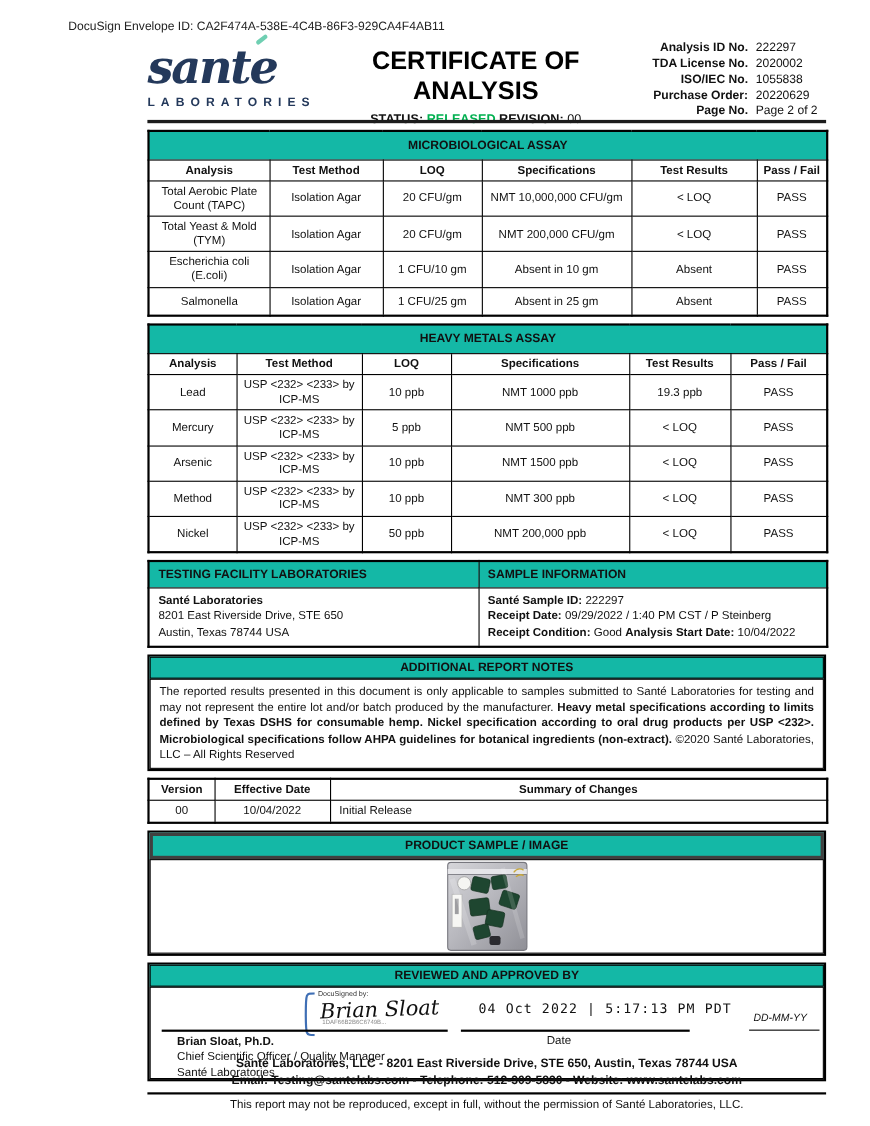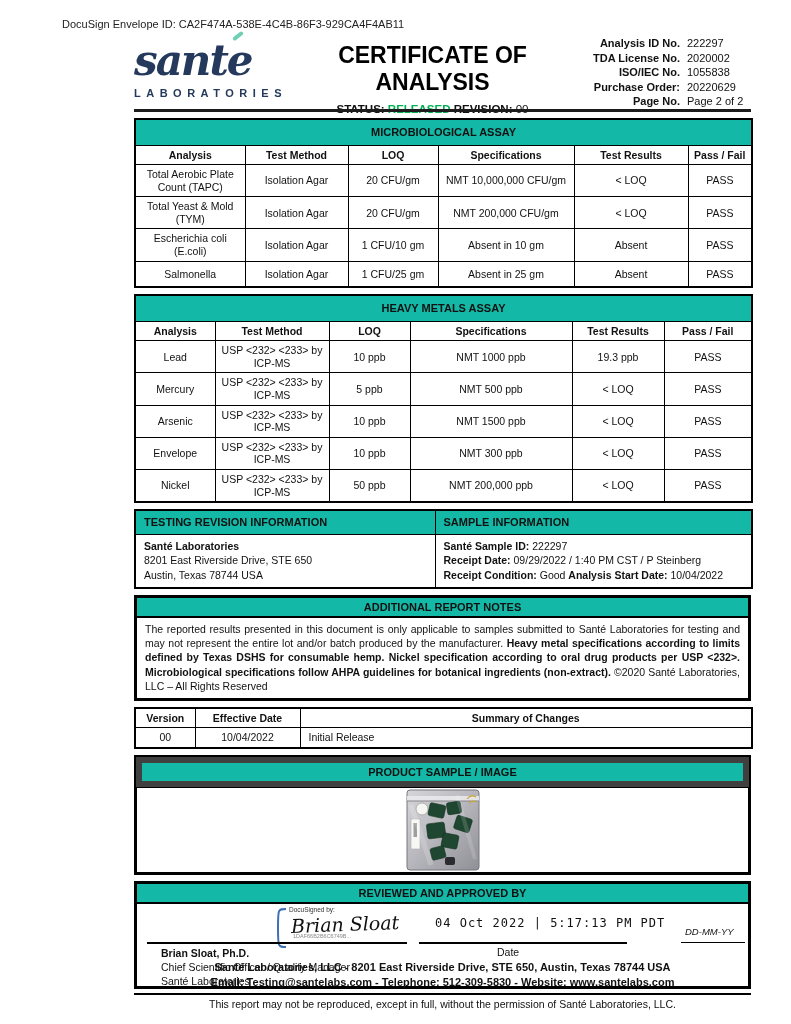--- a/index.html
+++ b/index.html
@@ -229,21 +229,21 @@
       </tr>
       <tr>
         <td>Arsenic</td>
             <td>USP &lt;232&gt; &lt;233&gt; by ICP-MS</td>
             <td>10 ppb</td>
             <td>NMT 1500 ppb</td>
             <td>&lt; LOQ</td>
             <td>PASS</td>
       </tr>
       <tr>
-        <td>Envelope</td>
+        <td>Method</td>
             <td>USP &lt;232&gt; &lt;233&gt; by ICP-MS</td>
             <td>10 ppb</td>
             <td>NMT 300 ppb</td>
             <td>&lt; LOQ</td>
             <td>PASS</td>
       </tr>
       <tr>
         <td>Nickel</td>
             <td>USP &lt;232&gt; &lt;233&gt; by ICP-MS</td>
             <td>50 ppb</td>
@@ -254,21 +254,21 @@
     </tbody>
       </table>
 
     <table class="block info">
       <colgroup>
           <col style="width:300px">
           <col style="width:317px">
         </colgroup>
       <tbody>
           <tr>
-        <td class="sec-title">TESTING REVISION INFORMATION</td>
+        <td class="sec-title">TESTING FACILITY LABORATORIES</td>
         <td class="sec-title">SAMPLE INFORMATION</td>
       </tr>
       <tr>
         <td>
           <div class="b">Santé Laboratories</div>
           <div>8201 East Riverside Drive, STE 650</div>
           <div>Austin, Texas 78744 USA</div>
         </td>
         <td>
           <div><span class="b">Santé Sample ID:</span> <span>222297</span></div>
@@ -300,21 +300,21 @@
       </tr>
       <tr>
         <td>00</td>
         <td>10/04/2022</td>
         <td class="left">Initial Release</td>
       </tr>
     </tbody>
       </table>
 
     <div class="block boxed">
-      <div class="sec-title" style="border:6px solid #404040;">PRODUCT SAMPLE / IMAGE</div>
+      <div class="sec-title" style="border:3px solid #404040;">PRODUCT SAMPLE / IMAGE</div>
       <div class="product-body">
         <svg width="112" height="82" viewBox="0 0 112 82">
           <defs>
             <linearGradient id="bagGrad" x1="0" y1="0" x2="1" y2="1">
               <stop offset="0" stop-color="#d6d6da"></stop>
                 <stop offset="0.45" stop-color="#b9b9bf"></stop>
                 <stop offset="1" stop-color="#8f8f96"></stop>
             </linearGradient>
           </defs>
           <rect x="20" y="1" width="72" height="80" rx="3" fill="url(#bagGrad)" stroke="#77777e" stroke-width="1"></rect>

